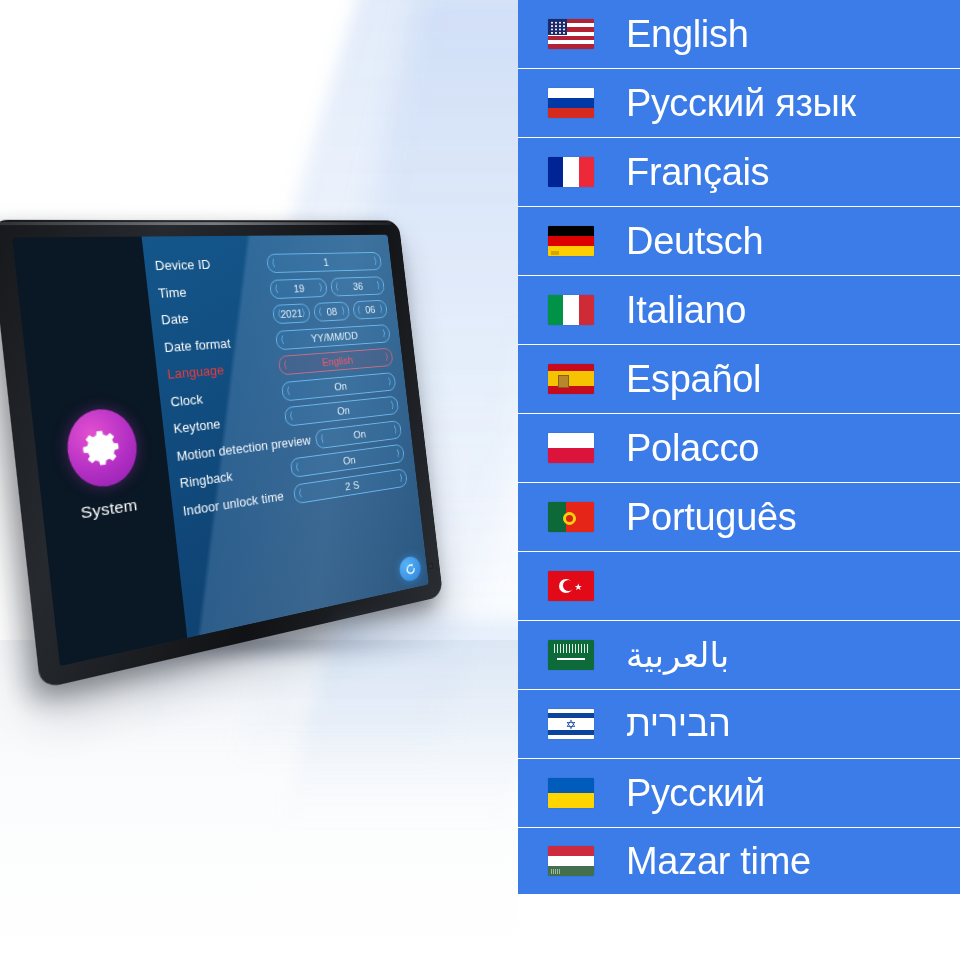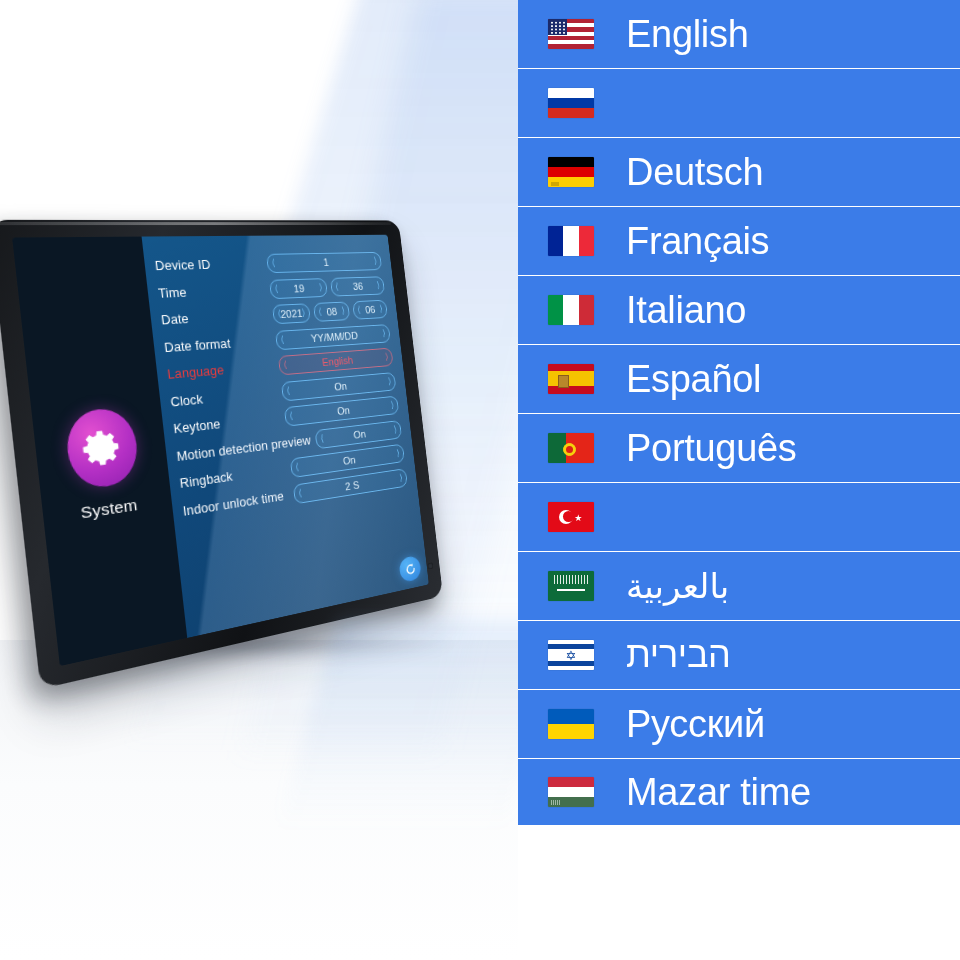--- a/index.html
+++ b/index.html
@@ -403,66 +403,76 @@
     </div>
 
     <div class="lang-row">
       <div class="flag">
         <div class="f-stripes3h">
           <div style="background:#ffffff"></div>
             <div style="background:#0039a6"></div>
             <div style="background:#d52b1e"></div>
         </div>
       </div>
+      <div class="lang-name">Русский язык</div>
+    </div>
+
+    <div class="lang-row">
+      <div class="flag">
+        <div class="f-stripes3v">
+          <div style="background:#002395"></div>
+            <div style="background:#ffffff"></div>
+            <div style="background:#ed2939"></div>
+        </div>
+      </div>
+      <div class="lang-name">Français</div>
     </div>
 
     <div class="lang-row">
       <div class="flag">
         <div class="f-stripes3h">
           <div style="background:#000000"></div>
             <div style="background:#dd0000"></div>
             <div style="background:#ffce00"></div>
         </div>
         <div class="f-de-crest"></div>
       </div>
       <div class="lang-name">Deutsch</div>
     </div>
 
     <div class="lang-row">
       <div class="flag">
         <div class="f-stripes3v">
-          <div style="background:#002395"></div>
-            <div style="background:#ffffff"></div>
-            <div style="background:#ed2939"></div>
-        </div>
-      </div>
-      <div class="lang-name">Français</div>
-    </div>
-
-    <div class="lang-row">
-      <div class="flag">
-        <div class="f-stripes3v">
           <div style="background:#009246"></div>
             <div style="background:#ffffff"></div>
             <div style="background:#ce2b37"></div>
         </div>
       </div>
       <div class="lang-name">Italiano</div>
     </div>
 
     <div class="lang-row">
       <div class="flag">
         <div class="f-es-mid"></div>
           <div class="f-es-top"></div>
           <div class="f-es-bot"></div>
         <div class="f-es-crest"></div>
       </div>
       <div class="lang-name">Español</div>
     </div>
 
+    <div class="lang-row">
+      <div class="flag">
+        <div class="f-stripes3h">
+          <div style="background:#ffffff"></div>
+            <div style="background:#dc143c"></div>
+        </div>
+      </div>
+      <div class="lang-name">Polacco</div>
+    </div>
 
     <div class="lang-row">
       <div class="flag">
         <div class="f-pt-green"></div>
           <div class="f-pt-red"></div>
           <div class="f-pt-crest"></div>
       </div>
       <div class="lang-name">Português</div>
     </div>
 

